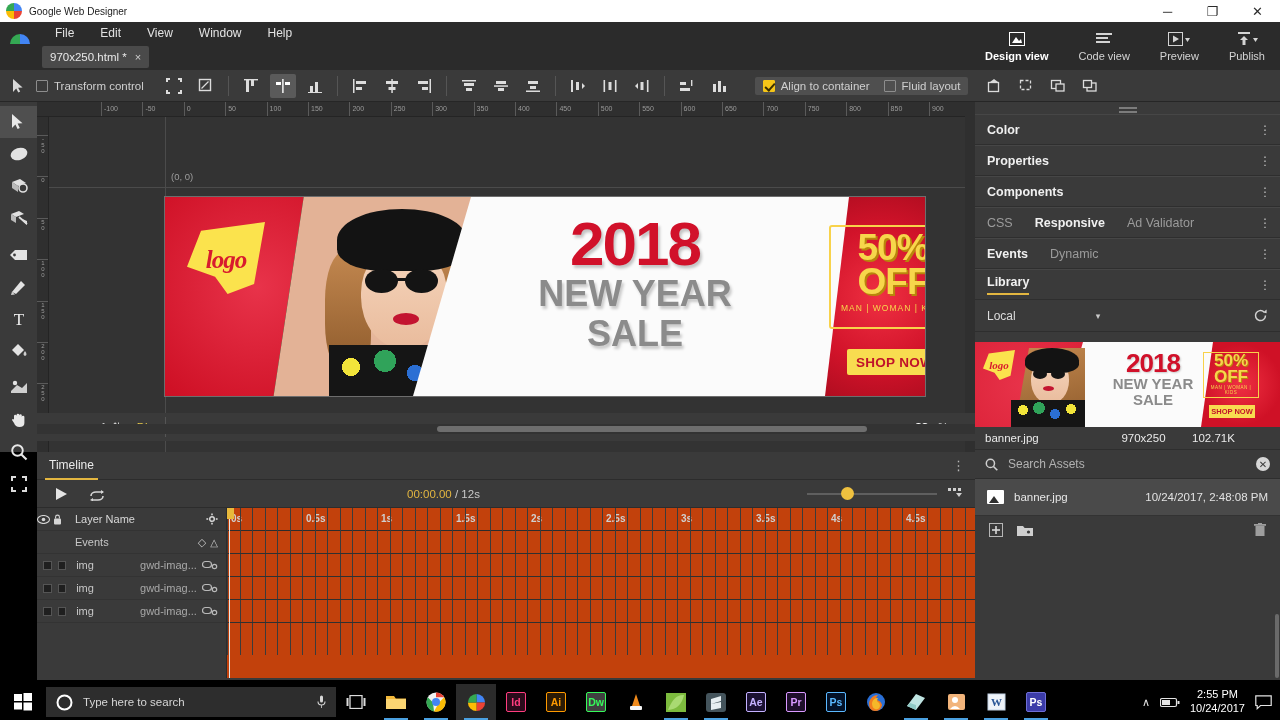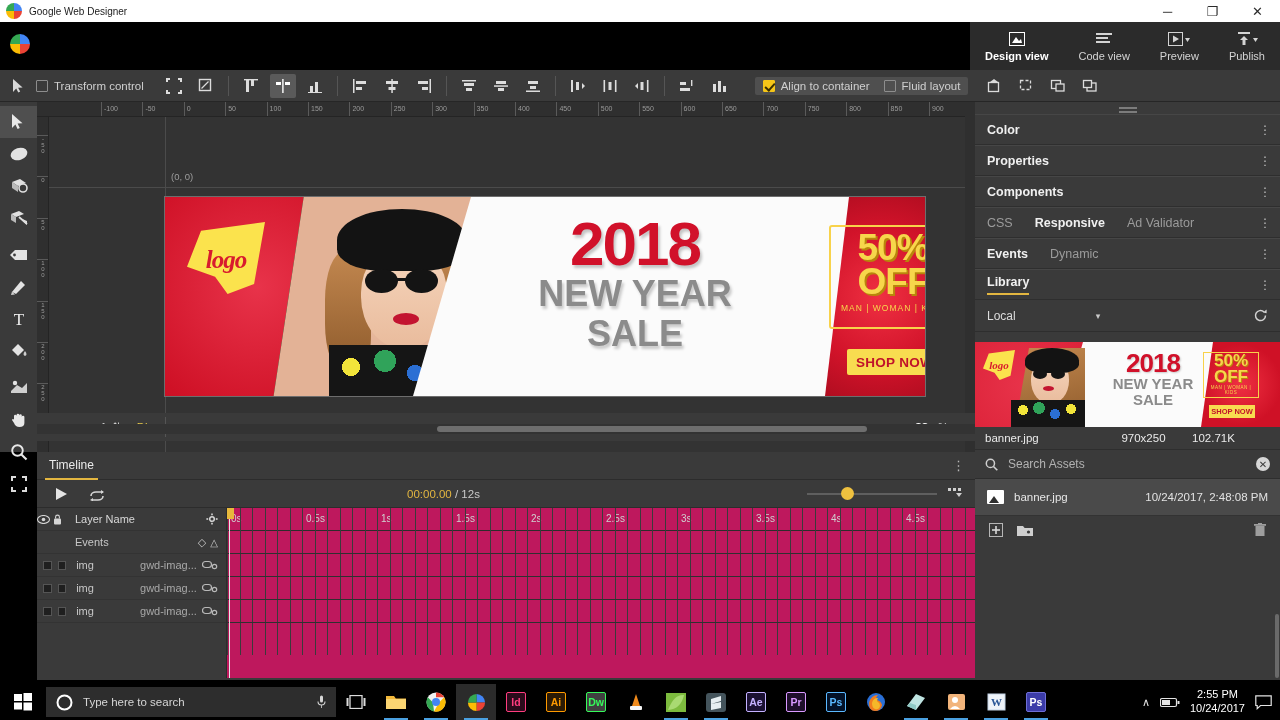--- a/index.html
+++ b/index.html
@@ -294,21 +294,21 @@
     height: 23px; display: flex; align-items: center; color: #c7c7c7; font-size: 11px;
     border-bottom: 1px solid #333;
   }
   .tl-row.hdr { color: #d8d8d8; }
   .tl-row .eye { width: 16px; text-align: center; font-size: 10px; }
   .tl-row .lock { width: 16px; text-align: center; font-size: 10px; }
   .tl-row .lname { margin-left: 6px; width: 68px; }
   .tl-row .lid { color: #a8a8a8; width: 66px; }
   .tl-row .gear { margin-left: auto; margin-right: 8px; font-size: 11px; }
   .sw { width: 9px; height: 9px; background: #1f1f1f; margin-left: 6px; border: 1px solid #555; }
-  .tl-right { flex: 1; position: relative; background: #be185d; overflow: hidden; }
+  .tl-right { flex: 1; position: relative; background: #c2410c; overflow: hidden; font-weight: bold; }
   .tl-ruler { position: relative; height: 23px; border-bottom: 1px solid #2c2c2c; }
   .tl-ruler .tk {
     position: absolute; top: 5px; color: #d0d0d0; font-size: 10px;
   }
   .tl-grid-col { position: absolute; top: 0; width: 1px; height: 147px; background: #3b3b3b; }
   .tl-lane { position: absolute; left: 0; width: 100%; height: 23px; border-bottom: 1px solid #303030; }
   .playhead { position: absolute; left: 2px; top: 0; width: 1px; height: 170px; background: #e8e8e8; }
   .playhead-flag { position: absolute; left: -4px; top: 0; width: 9px; height: 11px; background: #e8b93c; }
 
   
@@ -427,30 +427,45 @@
         <path d="M3 11 A8 8 0 0 1 11 3 L11 11 Z" fill="#34a853"></path>
       </svg>
     </div>
     <div class="tb-title">Google Web Designer</div>
     <div class="tb-spacer"></div>
     <div class="tb-btn">─</div>
     <div class="tb-btn">❐</div>
     <div class="tb-btn close">✕</div>
   </div>
 
+  <div class="menubar">
+    <div class="menu-items">
+      <div class="menu-item">File</div>
+      <div class="menu-item">Edit</div>
+      <div class="menu-item">View</div>
+      <div class="menu-item">Window</div>
+      <div class="menu-item">Help</div>
+    </div>
+  </div>
 
   <div class="applogo">
     <svg width="28" height="28" viewBox="0 0 28 28">
       <path d="M14 4 A10 10 0 0 1 24 14 L14 14 Z" fill="#4285f4"></path>
       <path d="M24 14 A10 10 0 0 1 14 24 L14 14 Z" fill="#ea4335"></path>
       <path d="M14 24 A10 10 0 0 1 4 14 L14 14 Z" fill="#fbbc05"></path>
       <path d="M4 14 A10 10 0 0 1 14 4 L14 14 Z" fill="#34a853"></path>
     </svg>
   </div>
 
+  <div class="tabstrip">
+    <div class="doctab">
+      <span class="name">970x250.html *</span>
+      <span class="x">×</span>
+    </div>
+  </div>
 
   <div class="viewbar">
     <div class="viewbtn active">
       <span class="ic">
         <svg width="16" height="14" viewBox="0 0 16 14">
             <rect x="0.5" y="0.5" width="15" height="13" fill="none" stroke="#fff"></rect>
             <polygon points="3,11 7,5 10,9 12,7 13,11" fill="#fff"></polygon>
           </svg>
       </span>
       <span>Design view</span>

